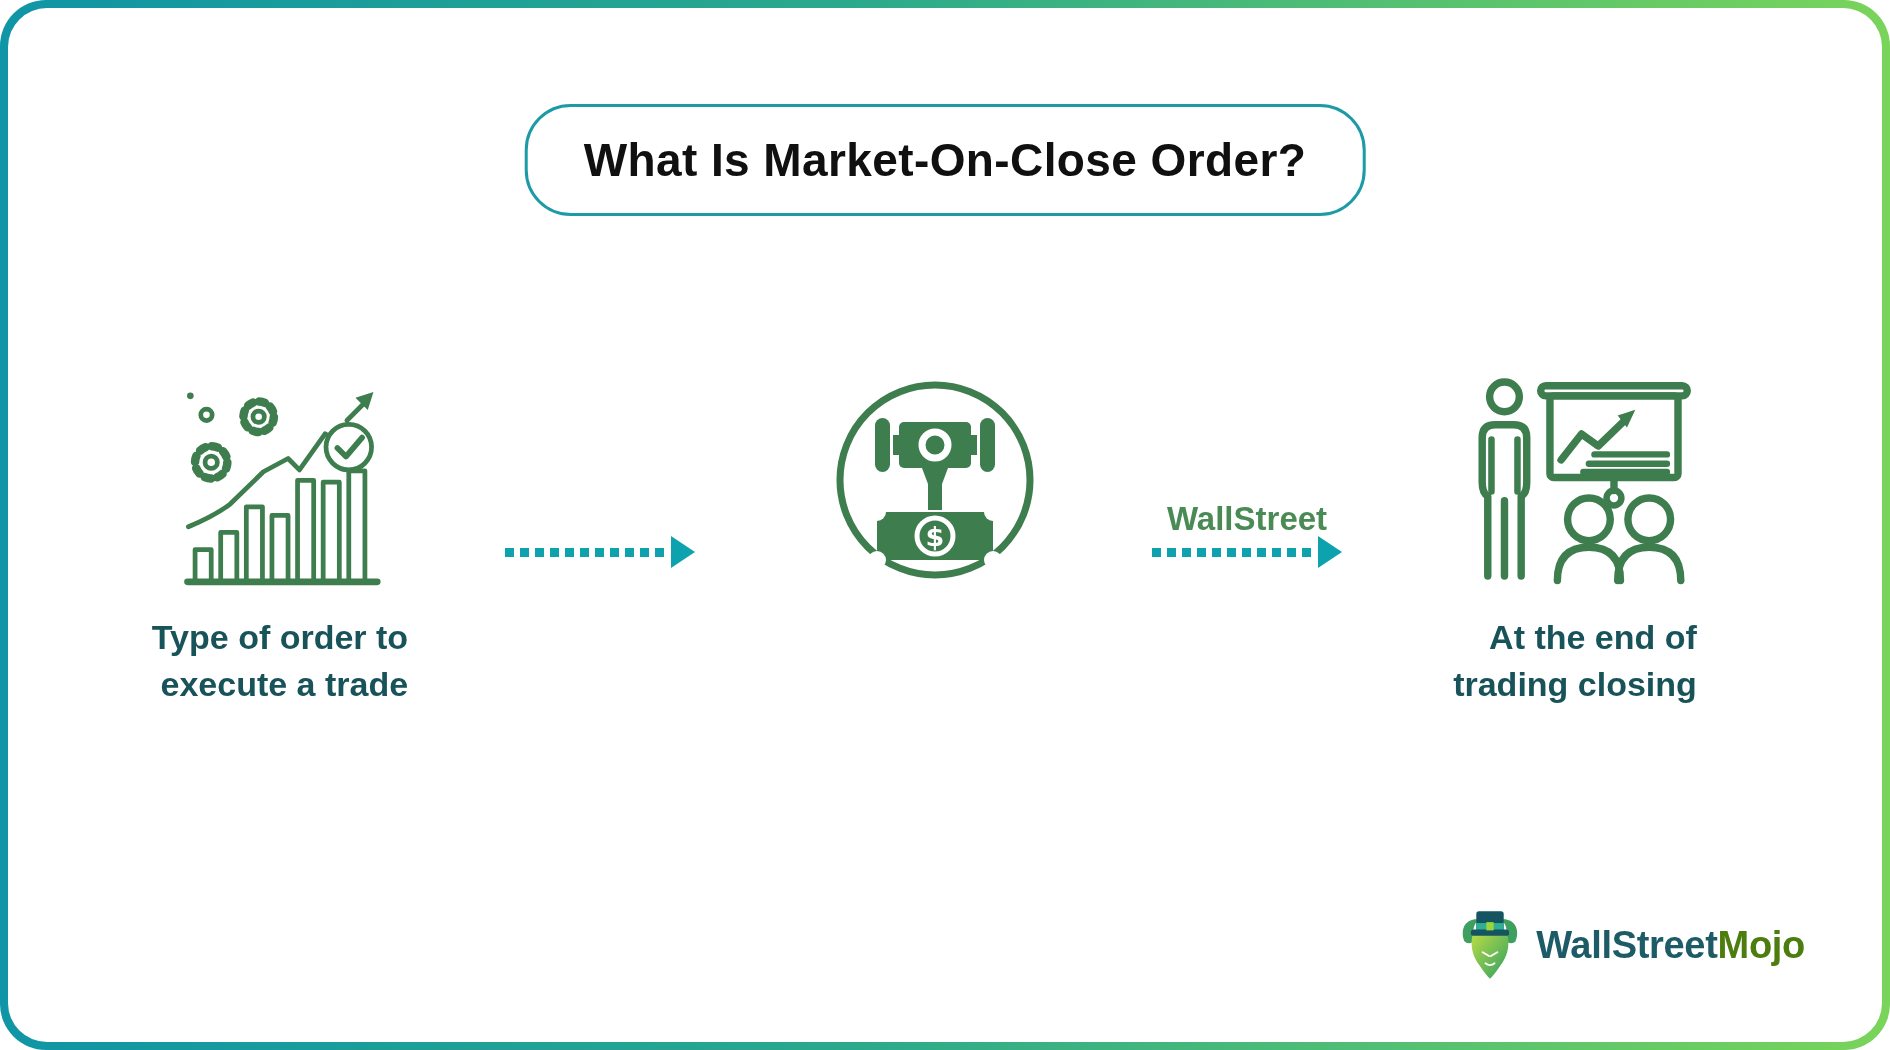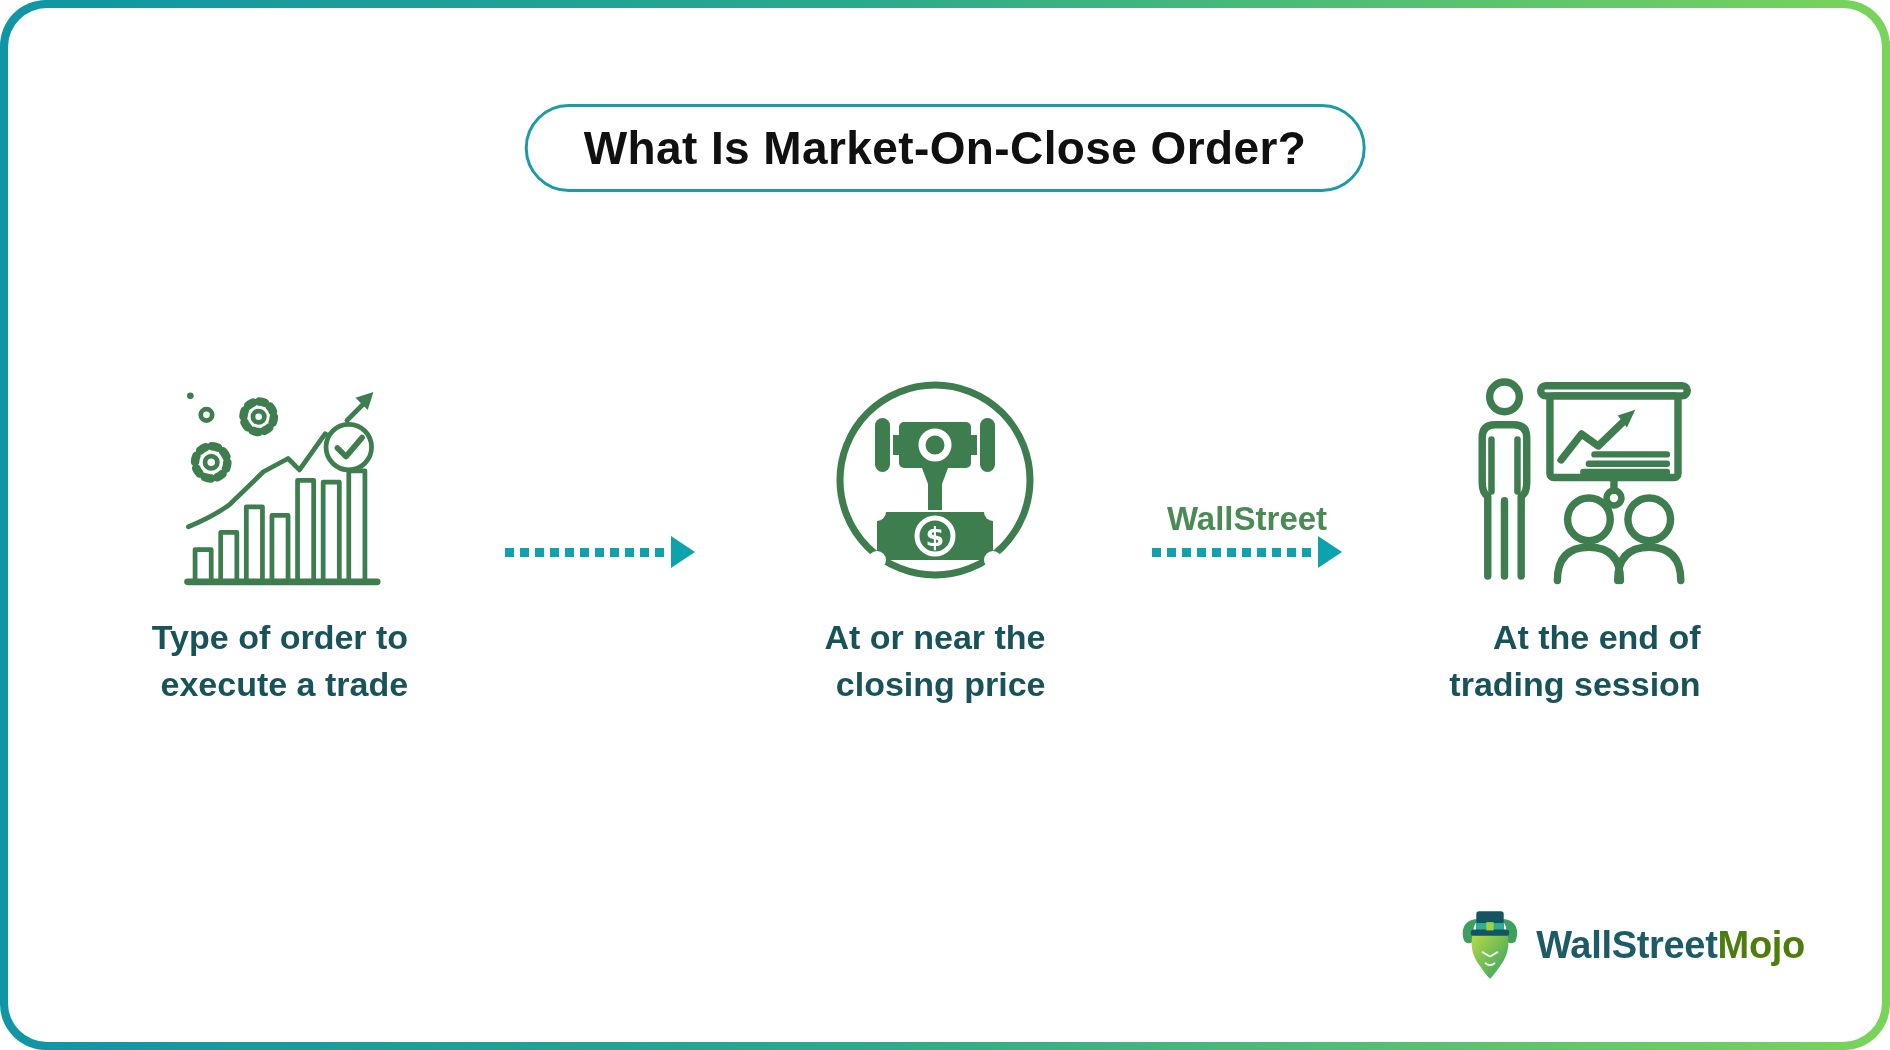--- a/index.html
+++ b/index.html
@@ -4,21 +4,21 @@
 <style>
   html,body{margin:0;padding:0;background:#ffffff;}
   .canvas{position:relative;width:1890px;height:1050px;background:#ffffff;overflow:hidden;
           font-family:"Liberation Sans","DejaVu Sans",sans-serif;}
   
   .frame{position:absolute;inset:0;border-radius:46px;
          background:linear-gradient(90deg,#0f95a5 0%,#2aa98c 45%,#79d45a 100%);}
   .frame-inner{position:absolute;inset:8px;border-radius:39px;background:#ffffff;}
   
   .title-pill{position:absolute;top:104px;left:50%;transform:translateX(-50%);
-              border:3.5px solid #1c9aa6;border-radius:46px;padding:0 56px;height:82px;
+              border:3.5px solid #1c9aa6;border-radius:46px;padding:12px 56px;height:82px;
               display:flex;align-items:center;justify-content:center;background:#ffffff;}
   .title-pill h1{margin:0;font-size:46px;font-weight:700;color:#101010;letter-spacing:0.4px;white-space:nowrap;}
   
   .step{position:absolute;width:400px;top:378px;display:flex;flex-direction:column;align-items:center;}
   .step-1{left:80px;}
   .step-2{left:735px;}
   .step-3{left:1375px;}
   .icon-box{height:216px;display:flex;align-items:flex-start;justify-content:center;}
   .caption{margin:20px 0 0 0;font-size:34px;font-weight:700;color:#19535a;text-align:right;
            line-height:1.38;white-space:pre-line;}
@@ -106,22 +106,20 @@
         <g fill="#ffffff">
           <circle cx="44" cy="134" r="9"></circle>
           <circle cx="160" cy="134" r="9"></circle>
           <circle cx="44" cy="182" r="9"></circle>
           <circle cx="160" cy="182" r="9"></circle>
         </g>
         <circle cx="102" cy="158" r="18" fill="none" stroke="#ffffff" stroke-width="5"></circle>
         <text x="102" y="168" text-anchor="middle" font-size="27" font-weight="bold" fill="#ffffff" font-family="DejaVu Sans, sans-serif">$</text>
       </svg>
     </div>
-    <p class="caption">At or near the
-closing price</p>
   </section>
 
   <div class="connector connector-2">
     <span class="connector-label">WallStreet</span>
     <span class="dashes"></span>
     <span class="head"></span>
   </div>
 
   <section class="step step-3">
     <div class="icon-box">
@@ -139,21 +137,21 @@
           <path d="M167,107 V121"></path>
           <circle cx="167" cy="129" r="8" stroke-width="7"></circle>
           <circle cx="140" cy="152" r="23"></circle>
           <path d="M106,218 Q106,182 140,182 Q174,182 174,218"></path>
           <circle cx="205" cy="152" r="23"></circle>
           <path d="M171,218 Q171,182 205,182 Q239,182 239,218"></path>
         </g>
       </svg>
     </div>
     <p class="caption">At the end of
-trading session</p>
+trading closing</p>
   </section>
 
   <div class="logo">
     <svg width="64" height="74" viewBox="0 0 70 80">
       <defs>
         <linearGradient id="bullg" x1="0" y1="0" x2="1" y2="1">
           <stop offset="0" stop-color="#b9dc45"></stop>
           <stop offset="1" stop-color="#2e9e63"></stop>
         </linearGradient>
       </defs>

